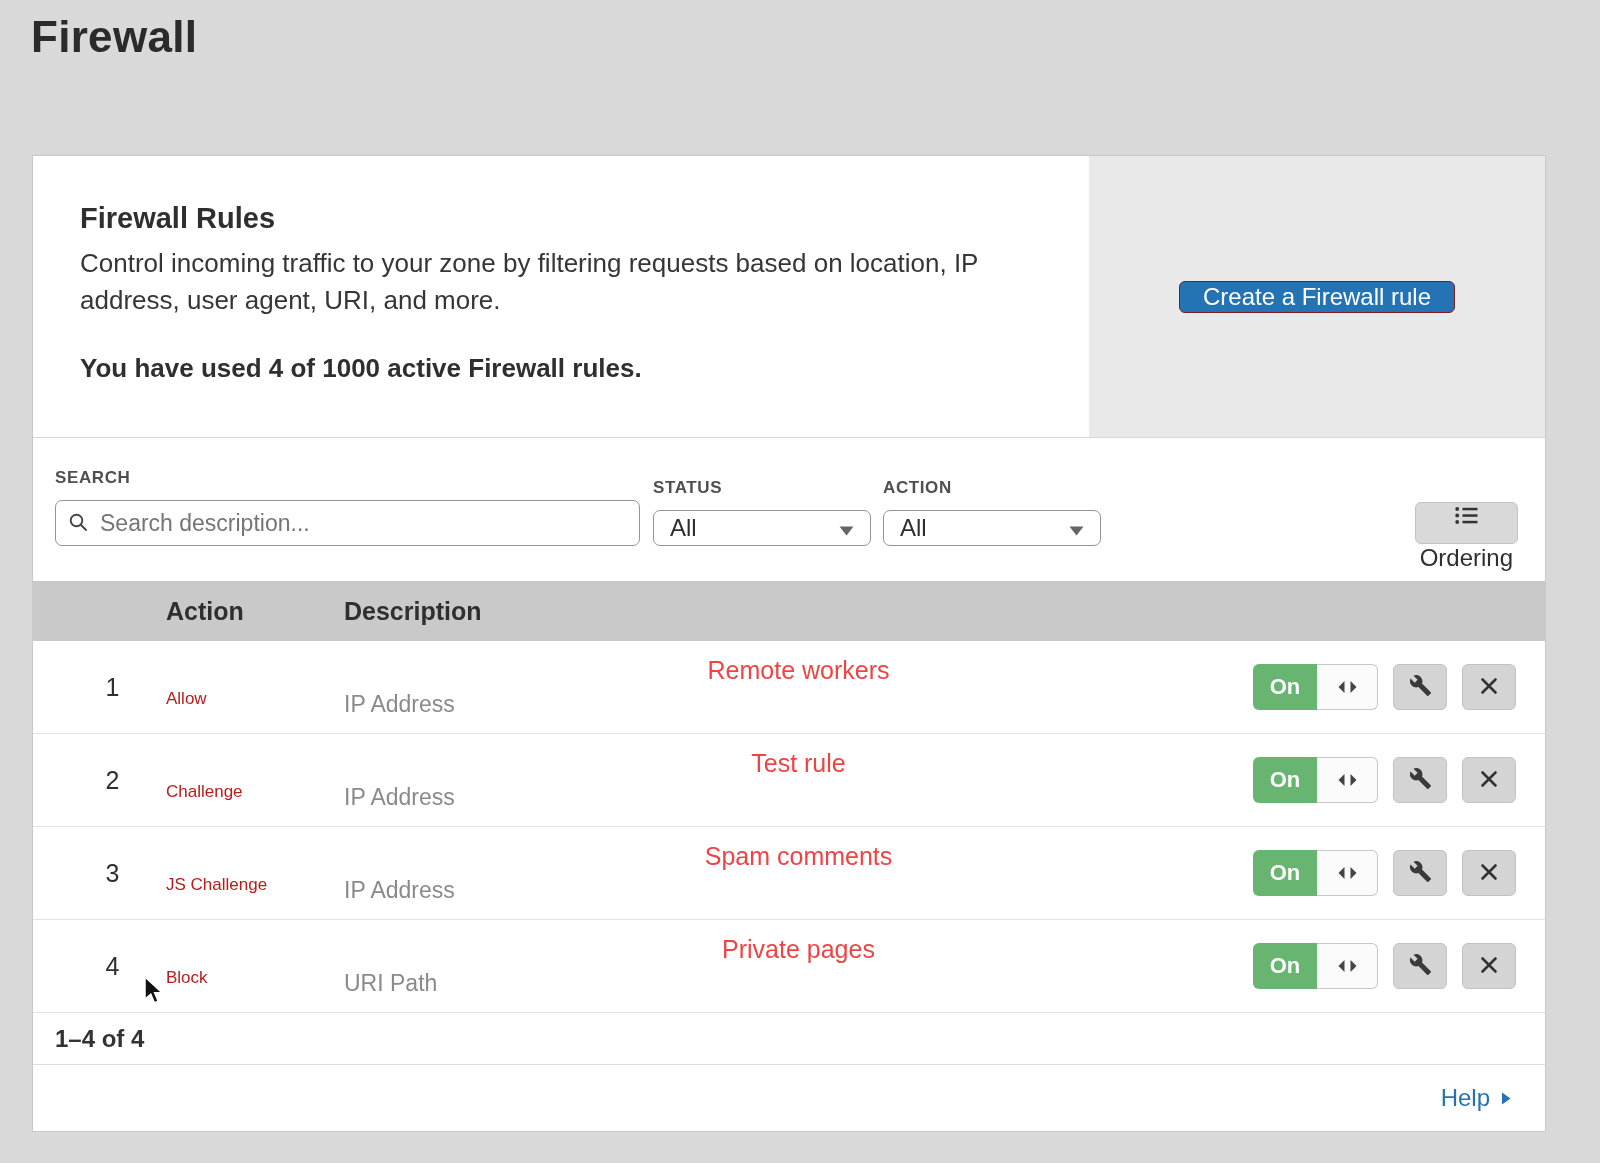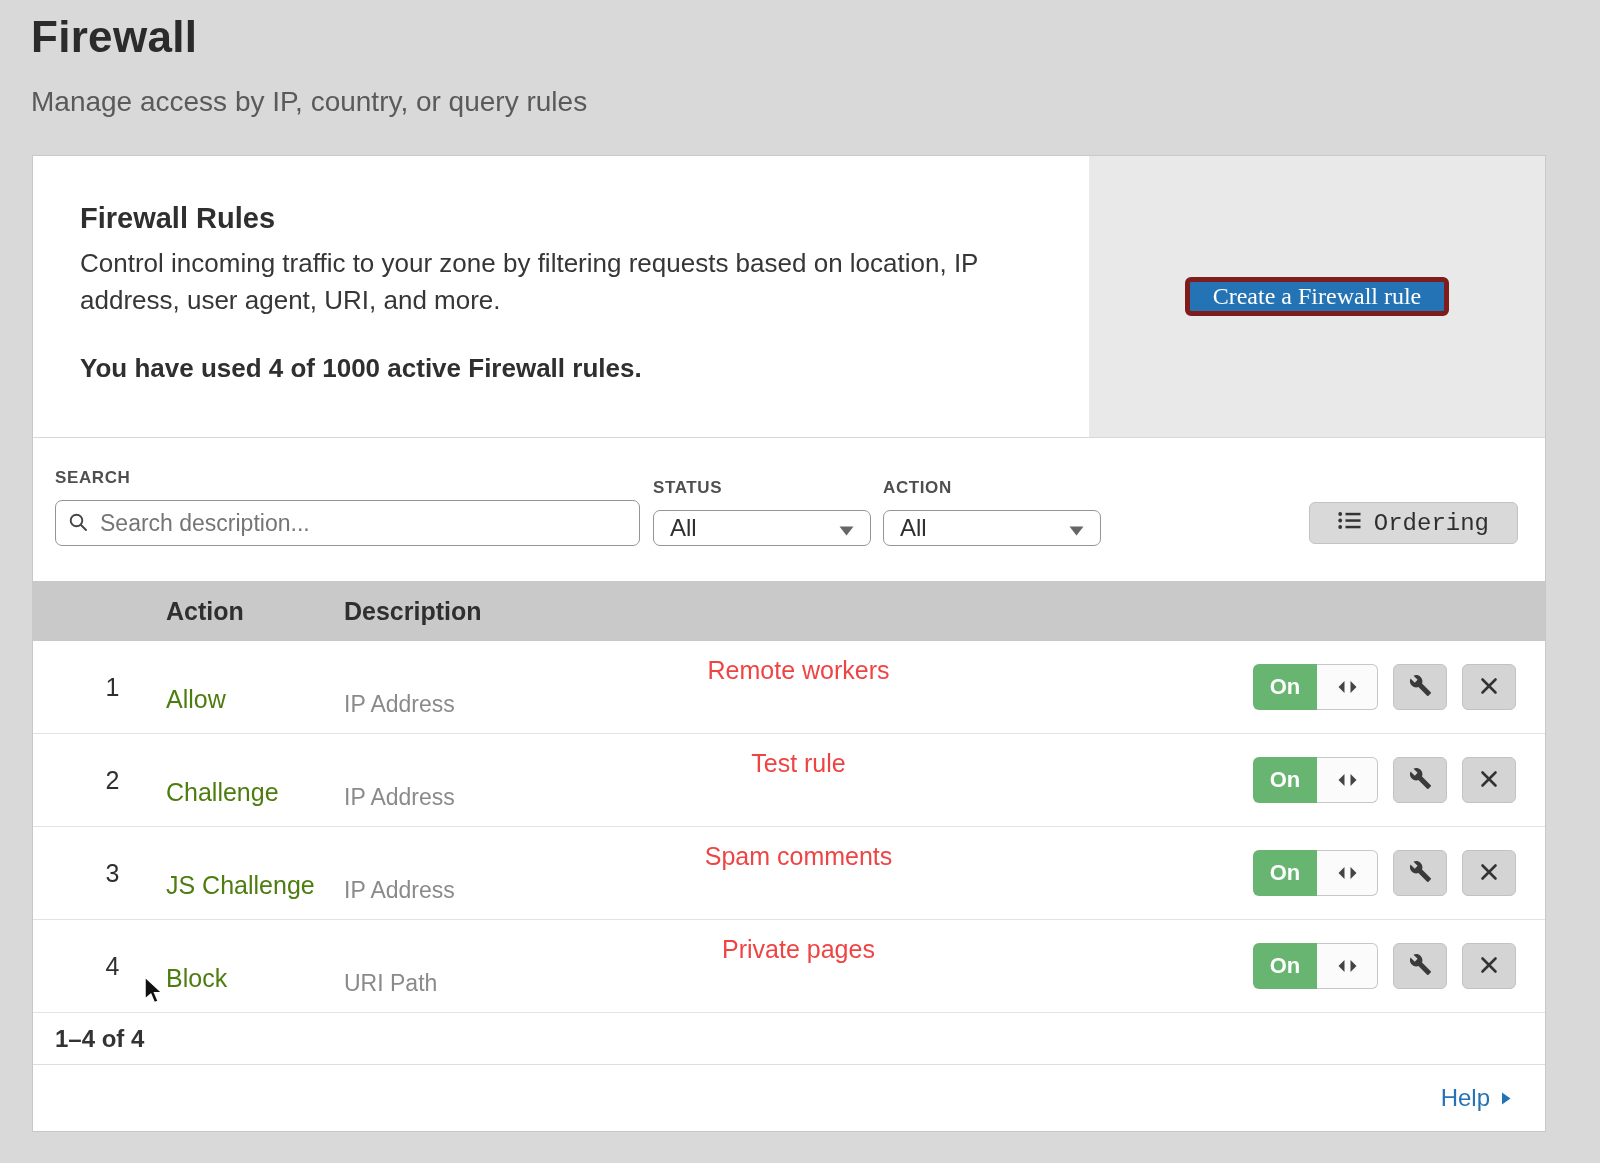--- a/index.html
+++ b/index.html
@@ -21,22 +21,22 @@
   }
 
   
   .card-top { display: flex; height: 282px; border-bottom: 1px solid #d8d8d8; }
   .card-top-left { flex: 1; padding: 46px 40px 0 47px; }
   .card-heading { font-size: 29px; font-weight: 700; color: #2f2f2f; }
   .card-desc { font-size: 26px; line-height: 1.42; color: #363636; margin-top: 10px; max-width: 945px; }
   .card-usage { font-size: 26px; font-weight: 700; margin-top: 34px; color: #2f2f2f; }
   .card-top-right { width: 456px; background: #e9e9e9; display: flex; align-items: center; justify-content: center; }
   .btn-primary {
-    background: #2473b5; color: #fff; font-size: 24px; font-family: Liberation Serif, serif;
-    border: 5px solid #7f1d1d; border-radius: 6px; padding: 1px 23px; cursor: pointer;
+    background: #2473b5; color: #fff; font-size: 24px; font-family: Liberation Sans, sans-serif;
+    border: 1px solid #7f1d1d; border-radius: 6px; padding: 1px 23px; cursor: pointer;
   }
 
   
   .filters { height: 143px; display: flex; align-items: flex-end; padding: 0 27px 35px 22px; background: #fff; }
   .fgroup label {
     display: block; font-size: 17px; font-weight: 700; color: #4f4f4f;
     letter-spacing: 0.6px; margin-bottom: 12px;
   }
   .search-wrap { position: relative; width: 585px; }
   .search-wrap input {
@@ -47,37 +47,37 @@
   .search-icon { position: absolute; left: 13px; top: 12px; }
   .select {
     width: 218px; height: 36px; border: 1px solid #949494; border-radius: 7px;
     display: flex; align-items: center; justify-content: space-between;
     padding: 0 16px; font-size: 24px; color: #2f2f2f; background: #fff; cursor: pointer;
   }
   .fg-status { margin-left: 13px; }
   .fg-action { margin-left: 12px; }
   .ordering-btn {
     margin-left: auto; height: 42px; background: #d9d9d9; border: 1px solid #c3c3c3;
-    border-radius: 6px; display: flex; align-items: center; gap: 13px; padding: 0 28px;
-    font-size: 24px; color: #2f2f2f; cursor: pointer; font-family: Liberation Mono, monospace; margin-bottom: 2px;
+    border-radius: 6px; display: flex; align-items: center; gap: 13px; padding: 0 4px;
+    font-size: 24px; color: #2f2f2f; cursor: pointer; font-family: Liberation Sans, sans-serif; margin-bottom: 2px; flex-direction: column;
   }
 
   
   .thead {
     height: 60px; background: #c9c9c9;
     display: grid; grid-template-columns: 133px 178px 1fr auto; align-items: center;
     font-size: 25px; font-weight: 700; color: #2f2f2f;
   }
   .thead .col-action { grid-column: 2; }
   .row {
     height: 93px; background: #fff; border-bottom: 1px solid #e3e3e3;
     display: grid; grid-template-columns: 133px 178px 1fr auto; align-items: center;
   }
   .cell-num { text-align: center; padding-left: 26px; font-size: 25px; color: #2f2f2f; }
-  .cell-action { font-size: 25px; color: #4d7c0f; margin-top: 24px; }
+  .cell-action { font-size: 17px; color: #b91c1c; margin-top: 24px; }
   .desc-title { font-size: 25px; color: #ef4444; text-align: center; }
   .desc-sub { font-size: 23px; color: #8a8a8a; margin-top: 6px; }
   .cell-controls { display: flex; align-items: center; gap: 15px; padding-right: 29px; }
   .toggle { display: flex; height: 46px; cursor: pointer; }
   .toggle-on {
     width: 64px; background: #68b571; color: #fff; font-size: 22px; font-weight: 600;
     display: flex; align-items: center; justify-content: center; border-radius: 6px 0 0 6px;
   }
   .toggle-handle {
     width: 61px; background: #fbfbfb; border: 1px solid #c7c7c7; border-left: none;
@@ -96,21 +96,20 @@
   .help-row { height: 66px; display: flex; align-items: center; justify-content: flex-end; padding-right: 33px; background: #fff; }
   .help-link { display: flex; align-items: flex-start; gap: 10px; color: #2473b5; font-size: 24px; cursor: pointer; text-decoration: none; }
 
   .mouse-cursor { position: absolute; left: 142px; top: 976px; pointer-events: none; z-index: 10; }
 </style>
 </head>
 <body>
 
 <div class="page-header">
   <div class="page-title">Firewall</div>
-  <div class="page-subtitle">Manage access by IP, country, or query rules</div>
 </div>
 
 <div class="card">
 
   <div class="card-top">
     <div class="card-top-left">
       <div class="card-heading">Firewall Rules</div>
       <p class="card-desc">Control incoming traffic to your zone by filtering requests based on location, IP address, user agent, URI, and more.</p>
       <p class="card-usage">You have used 4 of 1000 active Firewall rules.</p>
     </div>

